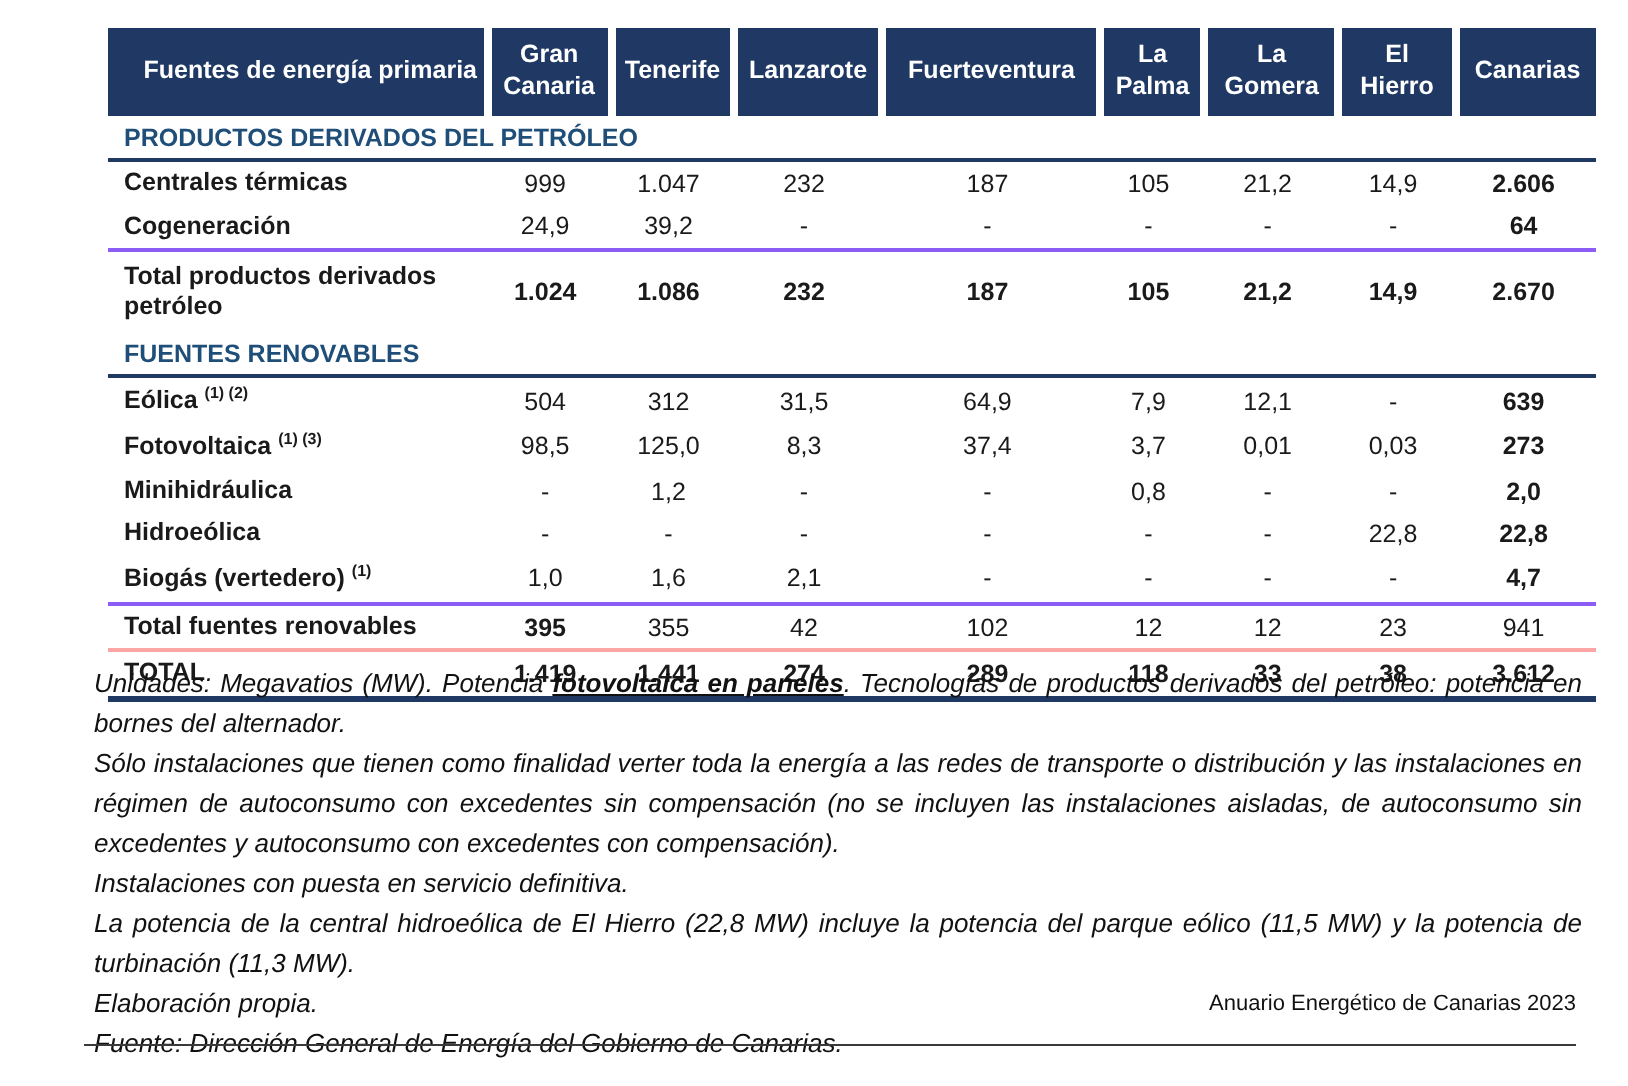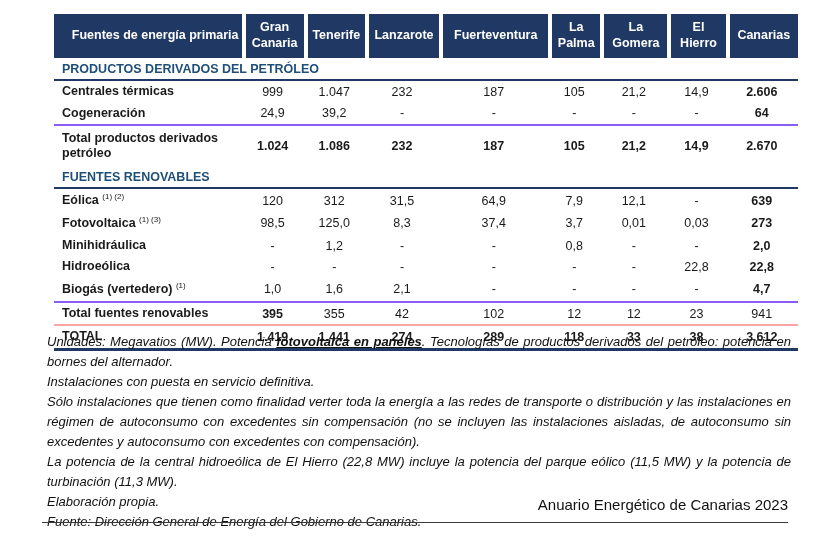--- a/index.html
+++ b/index.html
@@ -26,40 +26,40 @@
     height:44px;vertical-align:middle;text-align:center;line-height:1.25;
     padding:2px 3px;box-sizing:border-box;
   }
   th + th{border-left:4px solid #ffffff;}
   th.first{text-align:right;padding-left:8px;}
 
   td{font-size:12.5px;padding:3px 2px;vertical-align:middle;box-sizing:border-box;}
   td.label{font-weight:bold;padding-left:8px;line-height:1.25;}
   td.val{text-align:center;}
   td.bold{font-weight:bold;}
-  sup.fn{font-size:8px;font-weight:normal;letter-spacing:0px;}
+  sup.fn{font-size:8px;font-weight:bold;letter-spacing:0px;}
 
   tr.section td{
     color:#1F4E79;font-weight:bold;font-size:12.5px;
     padding:4px 0 3px 8px;border-bottom:2.5px solid #1F3864;
   }
   tr.rule-gray td{border-bottom:2px solid #8b5cf6;}
   tr.rule-navy td{border-bottom:2px solid #fca5a5;}
   tr.rule-navy-thick td{border-bottom:3px solid #1F3864;}
   tr.tall td{height:40px;}
   tr.norm td{height:19px;}
 
   .notes{
     position:absolute;left:47px;top:332px;width:744px;
     font-size:13px;font-style:italic;line-height:20px;color:#111;
     text-align:justify;
   }
   .notes .seg-bold-underline{font-weight:bold;text-decoration:underline;}
   .footer-right{
-    position:absolute;right:26px;top:496px;font-size:15px;color:#111;
+    position:absolute;right:26px;top:496px;font-size:11px;color:#111;
     font-style:normal;text-align:right;
   }
   .bottom-rule{
     position:absolute;left:42px;top:522px;width:746px;height:0;
     border-top:1.5px solid #3a3a3a;
   }
 </style>
 </head>
 <body>
 
@@ -124,21 +124,21 @@
           <td class="val bold">105</td>
           <td class="val bold">21,2</td>
           <td class="val bold">14,9</td>
           <td class="val bold">2.670</td>
         </tr>
         <tr class="section">
           <td colspan="9">FUENTES RENOVABLES</td>
         </tr>
         <tr class="norm">
           <td class="label">Eólica <sup class="fn">(1) (2)</sup></td>
-          <td class="val">120</td>
+          <td class="val">504</td>
           <td class="val">312</td>
           <td class="val">31,5</td>
           <td class="val">64,9</td>
           <td class="val">7,9</td>
           <td class="val">12,1</td>
           <td class="val">-</td>
           <td class="val bold">639</td>
         </tr>
         <tr class="norm">
           <td class="label">Fotovoltaica <sup class="fn">(1) (3)</sup></td>
@@ -205,22 +205,22 @@
           <td class="val bold">33</td>
           <td class="val bold">38</td>
           <td class="val bold">3.612</td>
         </tr>
       </tbody>
   </table>
 </div>
 
 <div class="notes" id="notes">
     <div><span>Unidades: Megavatios (MW). Potencia </span><span class="seg-bold-underline">fotovoltaica en paneles</span><span>. Tecnologías de productos derivados del petróleo: potencia en bornes del alternador.</span></div>
+    <div><span>Sólo instalaciones que tienen como finalidad verter toda la energía a las redes de transporte o distribución y las instalaciones en régimen de autoconsumo con excedentes sin compensación (no se incluyen las instalaciones aisladas, de autoconsumo sin excedentes y autoconsumo con excedentes con compensación).</span></div>
     <div><span>Instalaciones con puesta en servicio definitiva.</span></div>
-    <div><span>Sólo instalaciones que tienen como finalidad verter toda la energía a las redes de transporte o distribución y las instalaciones en régimen de autoconsumo con excedentes sin compensación (no se incluyen las instalaciones aisladas, de autoconsumo sin excedentes y autoconsumo con excedentes con compensación).</span></div>
     <div><span>La potencia de la central hidroeólica de El Hierro (22,8 MW) incluye la potencia del parque eólico (11,5 MW) y la potencia de turbinación (11,3 MW).</span></div>
     <div><span>Elaboración propia.</span></div>
     <div><span>Fuente: Dirección General de Energía del Gobierno de Canarias.</span></div>
   </div>
 
 <div class="footer-right">Anuario Energético de Canarias 2023</div>
 
 <div class="bottom-rule"></div>
 
 </body></html>

